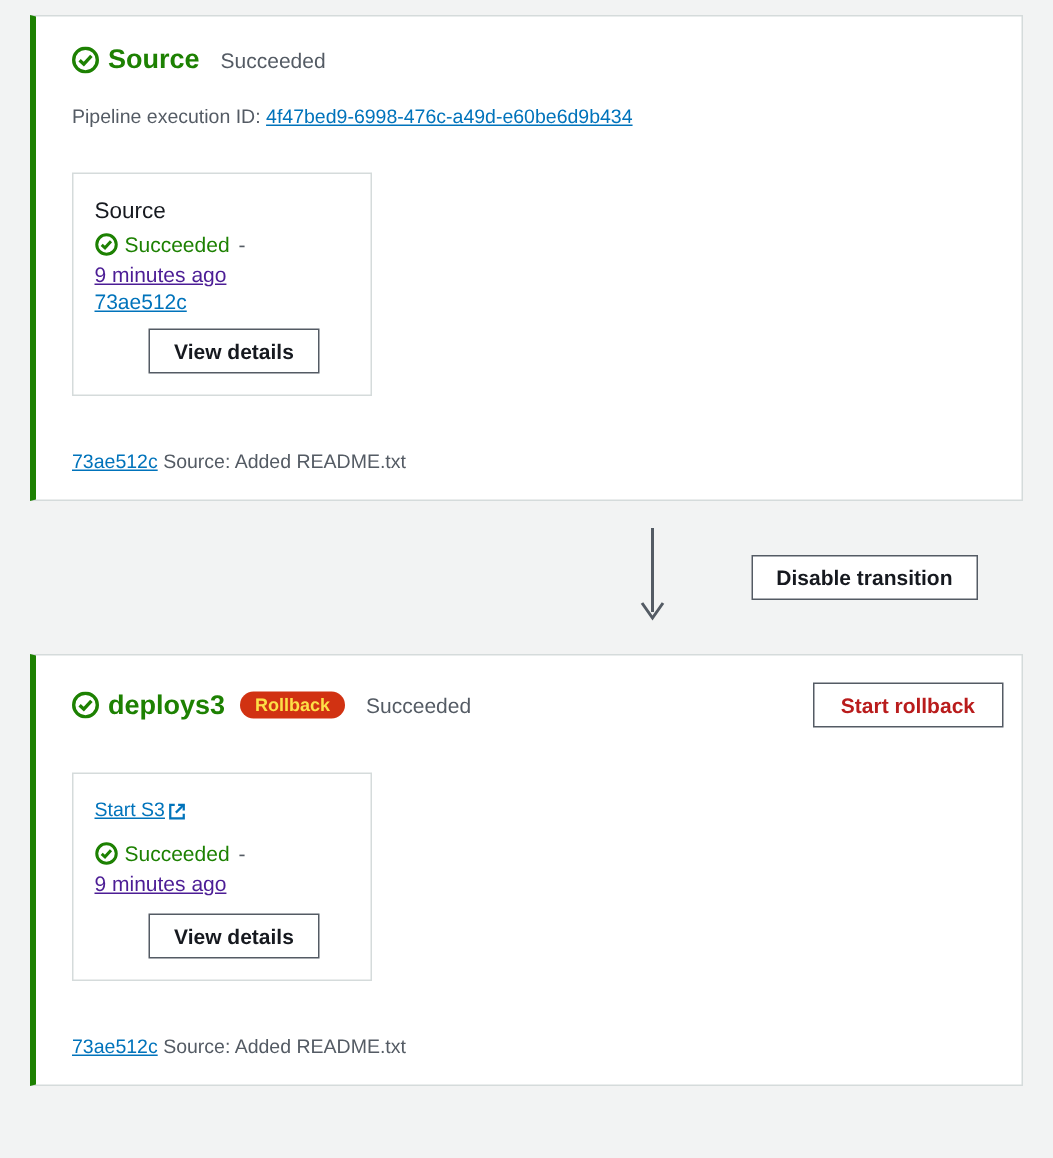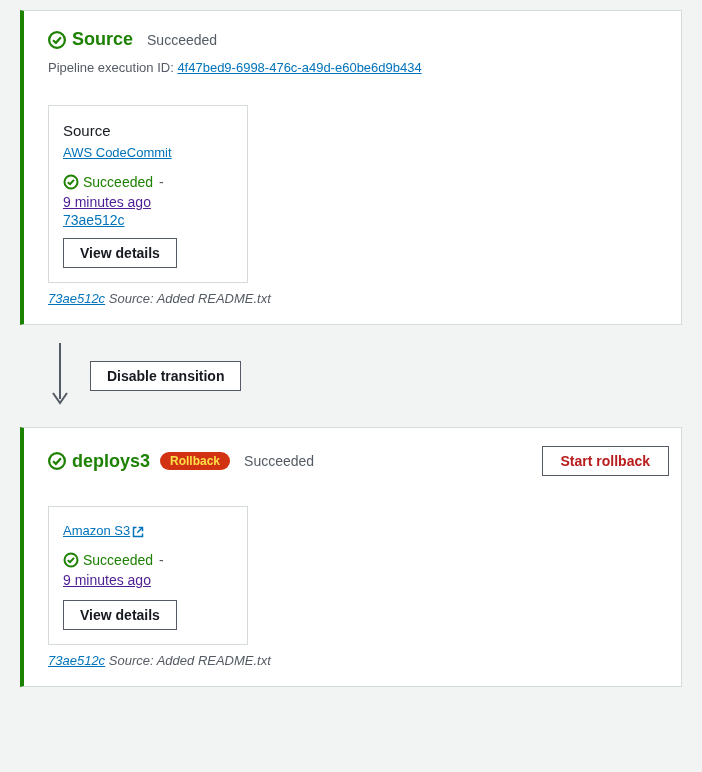--- a/index.html
+++ b/index.html
@@ -43,21 +43,21 @@
   }
   .rollback-badge {
     background: #d13212;
     color: #fde047;
     font-size: 12px;
     font-weight: 700;
     padding: 2px 10px;
     border-radius: 10px;
   }
   .execution-id {
-    margin-top: 10px;
+    margin-top: 20px;
     font-size: 13px;
     color: #545b64;
   }
   .execution-id a { font-weight: 400; }
   a {
     color: #0073bb;
     text-decoration: underline;
   }
   .action-card {
     border: 1px solid #d5dbdb;
@@ -89,34 +89,35 @@
   .btn {
     display: inline-block;
     background: #fff;
     border: 1px solid #545b64;
     color: #16191f;
     font-size: 14px;
     font-weight: 700;
     padding: 6px 16px;
     cursor: pointer;
     margin-top: 10px;
+    margin-left: 36px;
   }
   .stage-footer {
-    margin-top: 8px;
+    margin-top: 36px;
     font-size: 13px;
     color: #545b64;
-    font-style: italic;
   }
   .stage-footer a { font-size: 13px; }
   .transition-area {
     display: flex;
     align-items: center;
     gap: 20px;
     margin: 0 20px;
     padding: 6px 30px 6px 30px;
+    justify-content: flex-end;
   }
   .arrow-down svg { display: block; }
   .check-icon svg { display: block; }
   .check-icon-sm svg { display: block; }
   .external-icon svg { display: inline-block; vertical-align: text-bottom; margin-left: 2px; }
   .rollback-btn {
     background: #fff;
     border: 1px solid #545b64;
     color: #b91c1c;
     font-size: 14px;
@@ -143,23 +144,20 @@
       <span class="stage-status">Succeeded</span>
     </div>
   </div>
   <div class="execution-id">
     <span>Pipeline execution ID:</span>
     <a href="#">4f47bed9-6998-476c-a49d-e60be6d9b434</a>
   </div>
 
   <div class="action-card">
     <div class="action-title">Source</div>
-    <div class="action-provider">
-      <a href="#">AWS CodeCommit</a>
-    </div>
     <div class="action-status-row">
       <span class="check-icon-sm">
         <svg width="16" height="16" viewBox="0 0 16 16">
             <circle cx="8" cy="8" r="6.5" fill="none" stroke="#1d8102" stroke-width="2"></circle>
             <path d="M4.8 8.2 L7 10.2 L11 5.8" fill="none" stroke="#1d8102" stroke-width="2"></path>
           </svg>
       </span>
       <span class="status-text">Succeeded</span>
       <span class="dash">-</span>
       <a href="#" class="time-link">9 minutes ago</a>
@@ -199,21 +197,21 @@
         <span>deploys3</span>
       </div>
       <span class="rollback-badge">Rollback</span>
       <span class="stage-status">Succeeded</span>
     </div>
     <button class="rollback-btn">Start rollback</button>
   </div>
 
   <div class="action-card">
     <div class="action-provider">
-      <a href="#"><span>Amazon S3</span><span class="external-icon"><svg width="12" height="12" viewBox="0 0 16 16">
+      <a href="#"><span>Start S3</span><span class="external-icon"><svg width="12" height="12" viewBox="0 0 16 16">
               <path d="M6 2 H2 V14 H14 V10" fill="none" stroke="#0073bb" stroke-width="2"></path>
               <path d="M9 2 H14 V7" fill="none" stroke="#0073bb" stroke-width="2"></path>
               <line x1="14" y1="2" x2="7" y2="9" stroke="#0073bb" stroke-width="2"></line>
             </svg></span></a>
     </div>
     <div class="action-status-row">
       <span class="check-icon-sm">
         <svg width="16" height="16" viewBox="0 0 16 16">
             <circle cx="8" cy="8" r="6.5" fill="none" stroke="#1d8102" stroke-width="2"></circle>
             <path d="M4.8 8.2 L7 10.2 L11 5.8" fill="none" stroke="#1d8102" stroke-width="2"></path>

